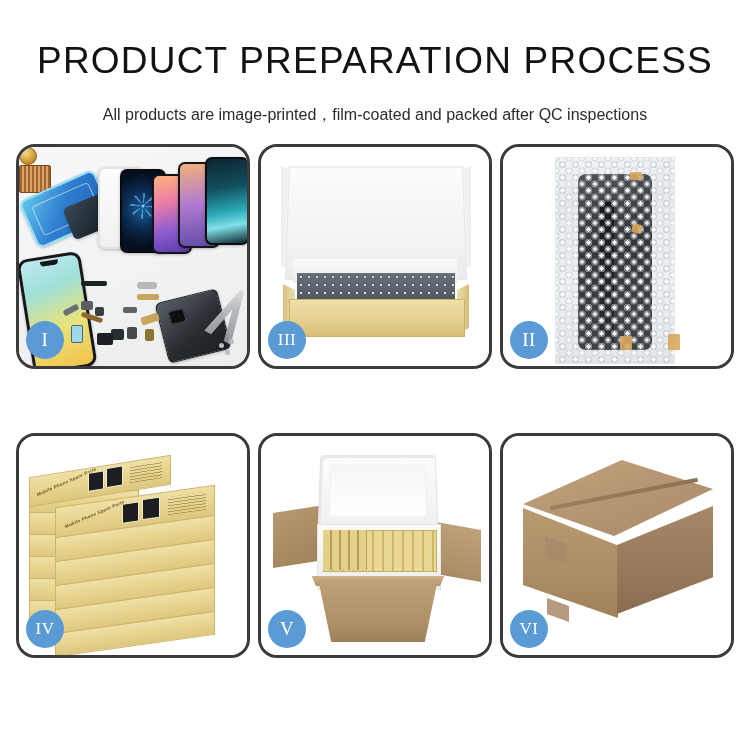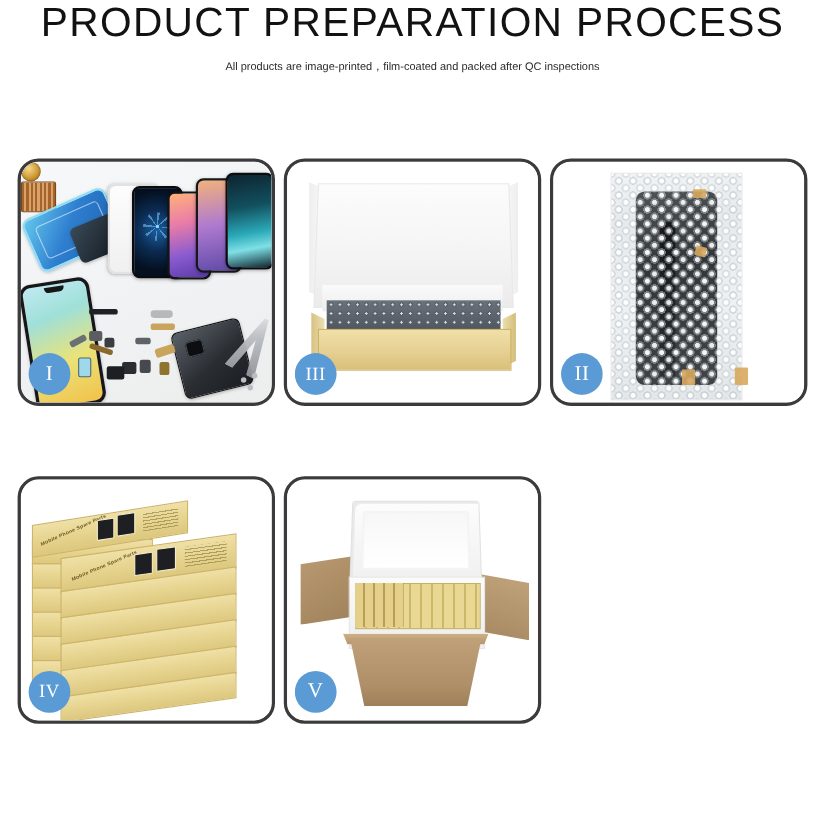--- a/index.html
+++ b/index.html
@@ -11,30 +11,31 @@
     position:relative;
   }
   .page{width:750px;height:750px;position:relative;}
 
   
   .header{
     position:absolute;top:0;left:0;width:750px;height:128px;
     display:flex;flex-direction:column;align-items:center;justify-content:flex-start;
   }
   .title{
+    margin-top:40px;
     font-size:37px;
     letter-spacing:1.2px;
     font-weight:400;
     color:#121212;
     font-family:"Liberation Sans","DejaVu Sans",sans-serif;
     white-space:nowrap;
   }
   .subtitle{
-    margin-top:12px;
-    font-size:10px;
+    margin-top:23px;
+    font-size:16px;
     color:#2b2b2b;
     font-weight:400;
     white-space:nowrap;
   }
 
   
   .grid{
     position:absolute;
     left:16px;top:144px;
     width:718px;height:540px;
@@ -495,15 +496,26 @@
         <div class="c5-lid"></div>
         <div class="c5-foamBody"></div>
         <div class="c5-yellow"></div>
         <div class="c5-yellow2"></div>
         <div class="c5-rim"></div>
         <div class="c5-front"></div>
       </div>
       <div class="badge v">V</div>
     </div>
 
+    <div class="panel">
+      <div class="panel-inner p6">
+        <div class="c6-top"></div>
+        <div class="c6-seam"></div>
+        <div class="c6-left"></div>
+        <div class="c6-right"></div>
+        <div class="c6-tape t1"></div>
+        <div class="c6-tape t2"></div>
+      </div>
+      <div class="badge vi">VI</div>
+    </div>
 
   </div>
 </div>
 
 </body></html>

